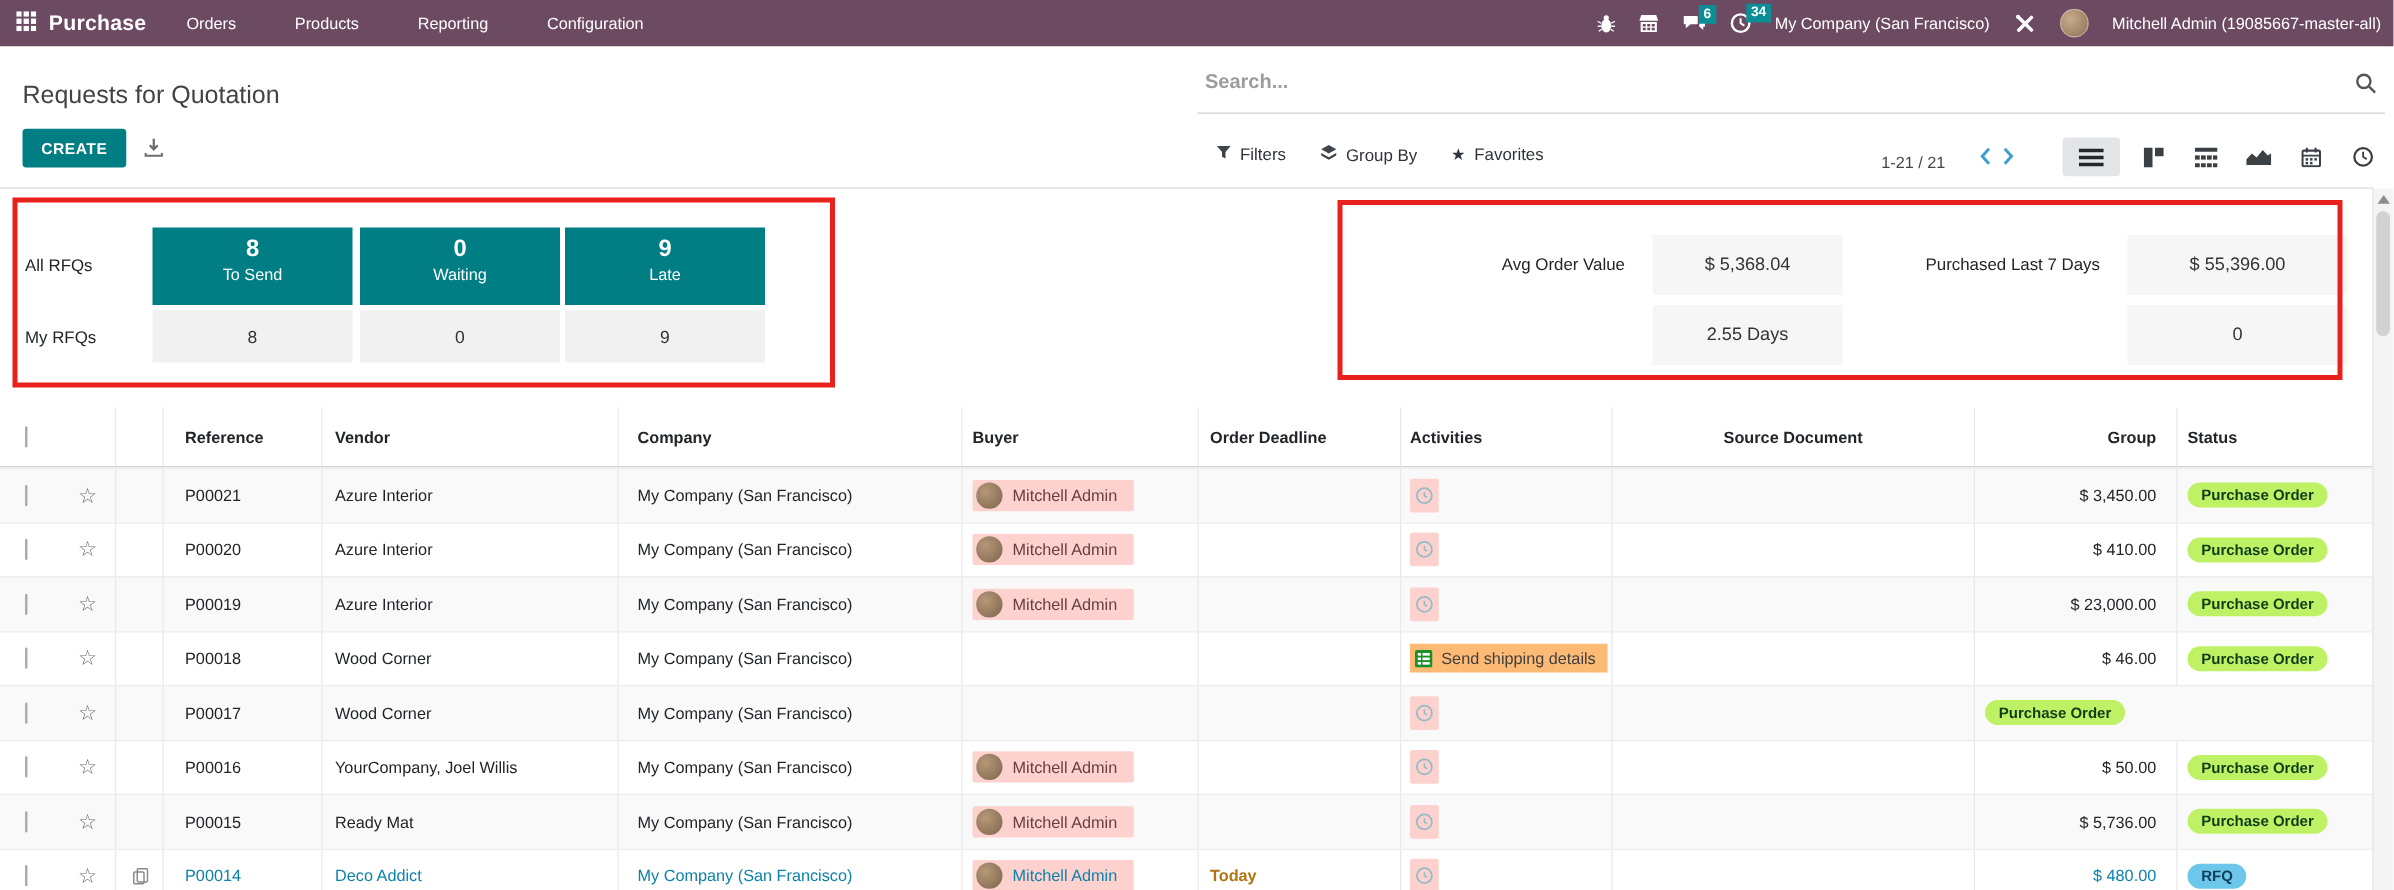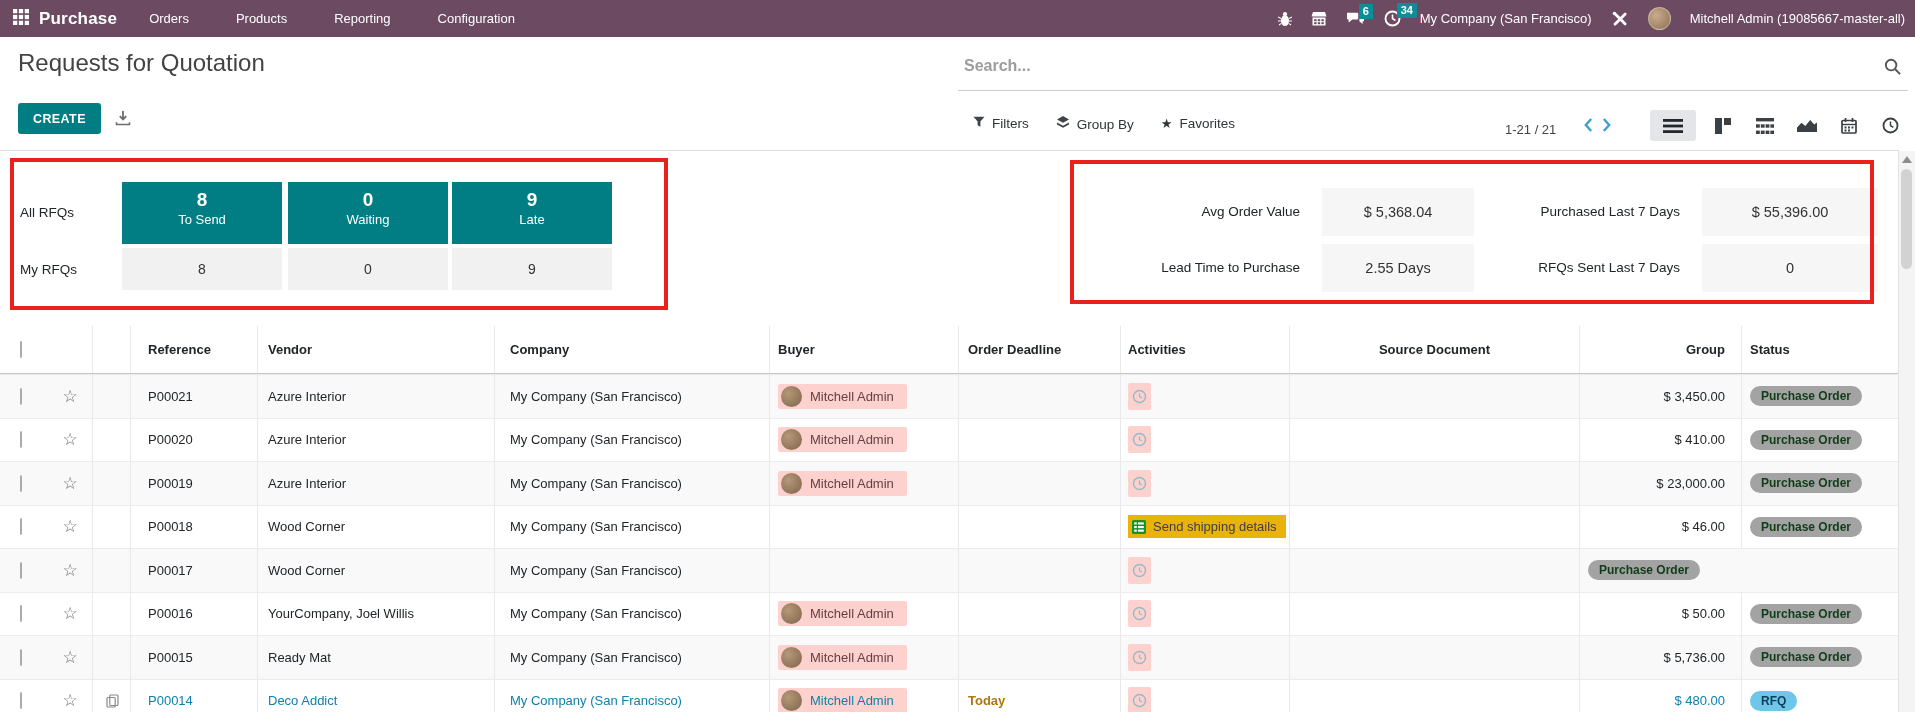--- a/index.html
+++ b/index.html
@@ -16,21 +16,21 @@
   .nav-menu span{cursor:pointer;}
   .nav-right{position:absolute;right:10px;top:0;height:37px;display:flex;align-items:center;gap:19px;font-size:13px;}
   .systray-icon{position:relative;display:flex;align-items:center;cursor:pointer;}
   .badge{position:absolute;top:-7px;left:13px;background:#0c8e96;color:#fff;font-size:11px;
          font-weight:700;padding:1px 4px;line-height:13px;}
   .nav-avatar{width:21px;height:21px;border-radius:50%;background:radial-gradient(circle at 35% 35%,#c9ab8d,#8d6f52);
               border:1px solid rgba(255,255,255,.35);}
   .nav-company,.nav-user{white-space:nowrap;cursor:pointer;}
 
   
-  .page-title{position:absolute;left:18px;top:49px;font-size:24px;color:#434343;text-align:center;}
+  .page-title{position:absolute;left:18px;top:65px;font-size:20px;color:#434343;text-align:center;}
   .create-btn{position:absolute;left:18px;top:103px;height:31px;padding:0 15px;background:#017e84;color:#fff;
               font-size:12.5px;font-weight:700;border:none;border-radius:3px;letter-spacing:.4px;cursor:pointer;
               font-family:"Liberation Sans",sans-serif;}
   .download-btn{position:absolute;left:115px;top:110px;color:#6d6d6d;cursor:pointer;}
   .search-wrap{position:absolute;left:958px;top:50px;width:950px;height:40px;border-bottom:1px solid #cfcfcf;}
   .search-input{position:absolute;left:4px;top:6px;width:890px;border:none;outline:none;font-size:16px;
                 color:#555;font-family:"Liberation Sans",sans-serif;background:transparent;font-weight:bold;}
   .search-input::placeholder{color:#9d9d9d;}
   .search-icon{position:absolute;right:6px;top:8px;color:#555;cursor:pointer;}
   .filters-group{position:absolute;left:973px;top:116px;display:flex;gap:27px;align-items:flex-start;
@@ -73,23 +73,23 @@
   .c-buyer{padding-left:8px;} .c-deadline{padding-left:9px;text-align:right;} .c-activity{padding-left:7px;}
   .c-source{justify-content:flex-start;} .thead .c-source{justify-content:center;}
   .c-total{justify-content:flex-end;padding-right:16px;} .c-status{padding-left:8px;}
   .cb{width:14px;height:14px;border:1px solid #a7acb1;border-radius:2px;background:#fff;margin-left:20px;cursor:pointer;}
   .star{width:100%;text-align:center;font-size:17px;color:#6f6f6f;cursor:pointer;}
   .copy-ic{margin-left:13px;display:flex;}
   .buyer-pill{display:inline-flex;align-items:center;gap:8px;background:#fcd1ce;border-radius:2px;
               padding:2px 13px 2px 3px;color:#664042;}
   .row-avatar{width:21px;height:21px;border-radius:50%;background:radial-gradient(circle at 35% 35%,#b69878,#7c644c);}
   .act-clock{width:23px;height:27px;background:#fcd1ce;border-radius:2px;display:flex;align-items:center;justify-content:center;}
-  .act-label{display:inline-flex;align-items:center;gap:7px;background:#eab308;padding:4px 9px 4px 4px;color:#3f3f3f;}
+  .act-label{display:inline-flex;align-items:center;gap:7px;background:#fdba74;padding:4px 9px 4px 4px;color:#3f3f3f;}
   .pill{display:inline-block;padding:3px 11px;border-radius:11px;font-weight:700;font-size:12px;}
-  .pill-po{background:#a3a3a3;color:#103d18;}
+  .pill-po{background:#bef264;color:#103d18;}
   .pill-rfq{background:#6cc7eb;color:#0c3e58;}
   .hl{color:#0d82ab;}
   .hl .c-deadline{color:#b0760f;font-weight:700;}
   .hl .buyer-pill{color:inherit;}
 
   
   .scrollbar{position:absolute;right:0;top:151px;width:16px;height:561px;background:#f4f4f4;border-left:1px solid #e3e3e3;}
   .sb-up{position:absolute;top:5px;left:3px;width:0;height:0;border-left:5px solid transparent;
          border-right:5px solid transparent;border-bottom:7px solid #8d8d8d;cursor:pointer;}
   .sb-thumb{position:absolute;top:18px;left:2px;width:11px;height:100px;background:#d2d2d2;border-radius:6px;cursor:pointer;}
@@ -314,23 +314,21 @@
     </div>
     <div class="kpi-bottom">
       <span>9</span>
     </div>
   </div>
 
   <div class="stat-label" style="left:1090px;top:188px;">Avg Order Value</div>
   <div class="stat-box" style="left:1322px;top:188px;width:152px;">$ 5,368.04</div>
   <div class="stat-label" style="left:1470px;top:188px;">Purchased Last 7 Days</div>
   <div class="stat-box" style="left:1702px;top:188px;width:176px;">$ 55,396.00</div>
-  <div class="stat-label" style="left:1090px;top:244px;">Lead Time to Purchase</div>
   <div class="stat-box" style="left:1322px;top:244px;width:152px;">2.55 Days</div>
-  <div class="stat-label" style="left:1470px;top:244px;">RFQs Sent Last 7 Days</div>
   <div class="stat-box" style="left:1702px;top:244px;width:176px;">0</div>
 
   <div class="anno" id="anno1"></div>
   <div class="anno" id="anno2"></div>
 
   <div class="table">
     <div class="tr thead">
       <div class="td"><span class="cb"></span></div>
       <div class="td bordered"></div>
       <div class="td bordered"></div>

